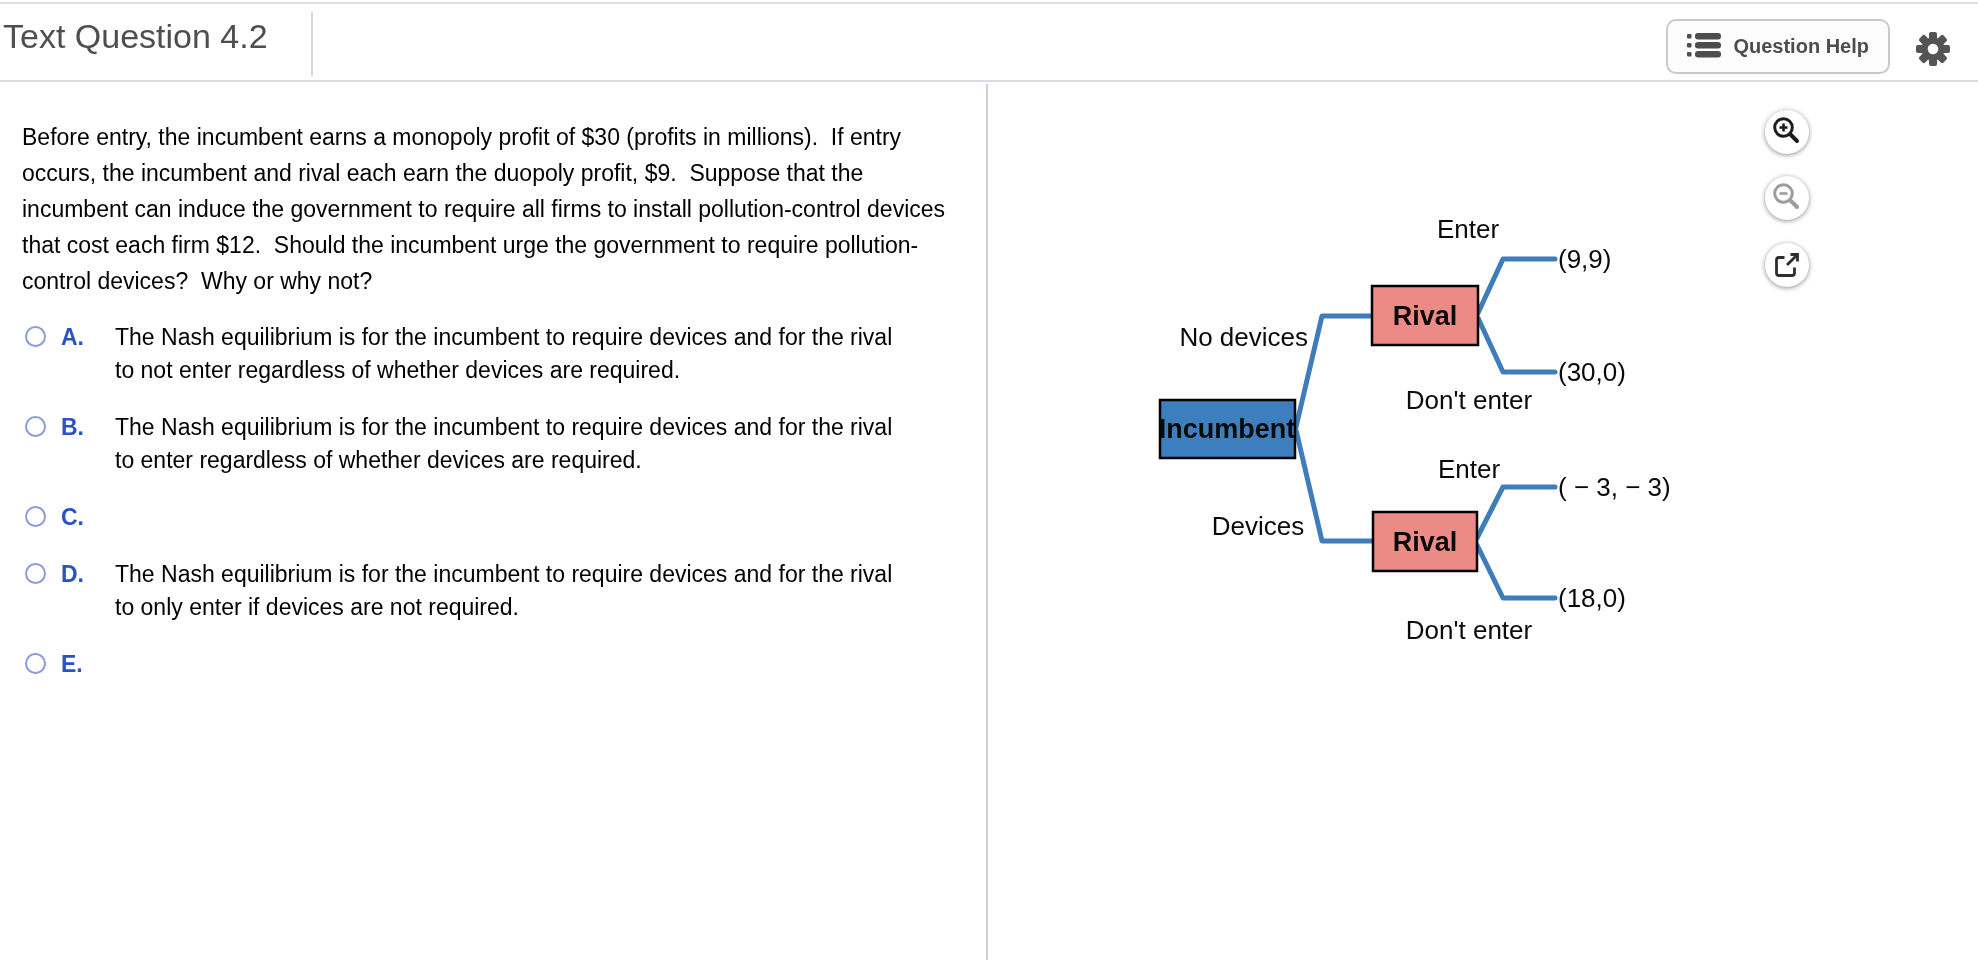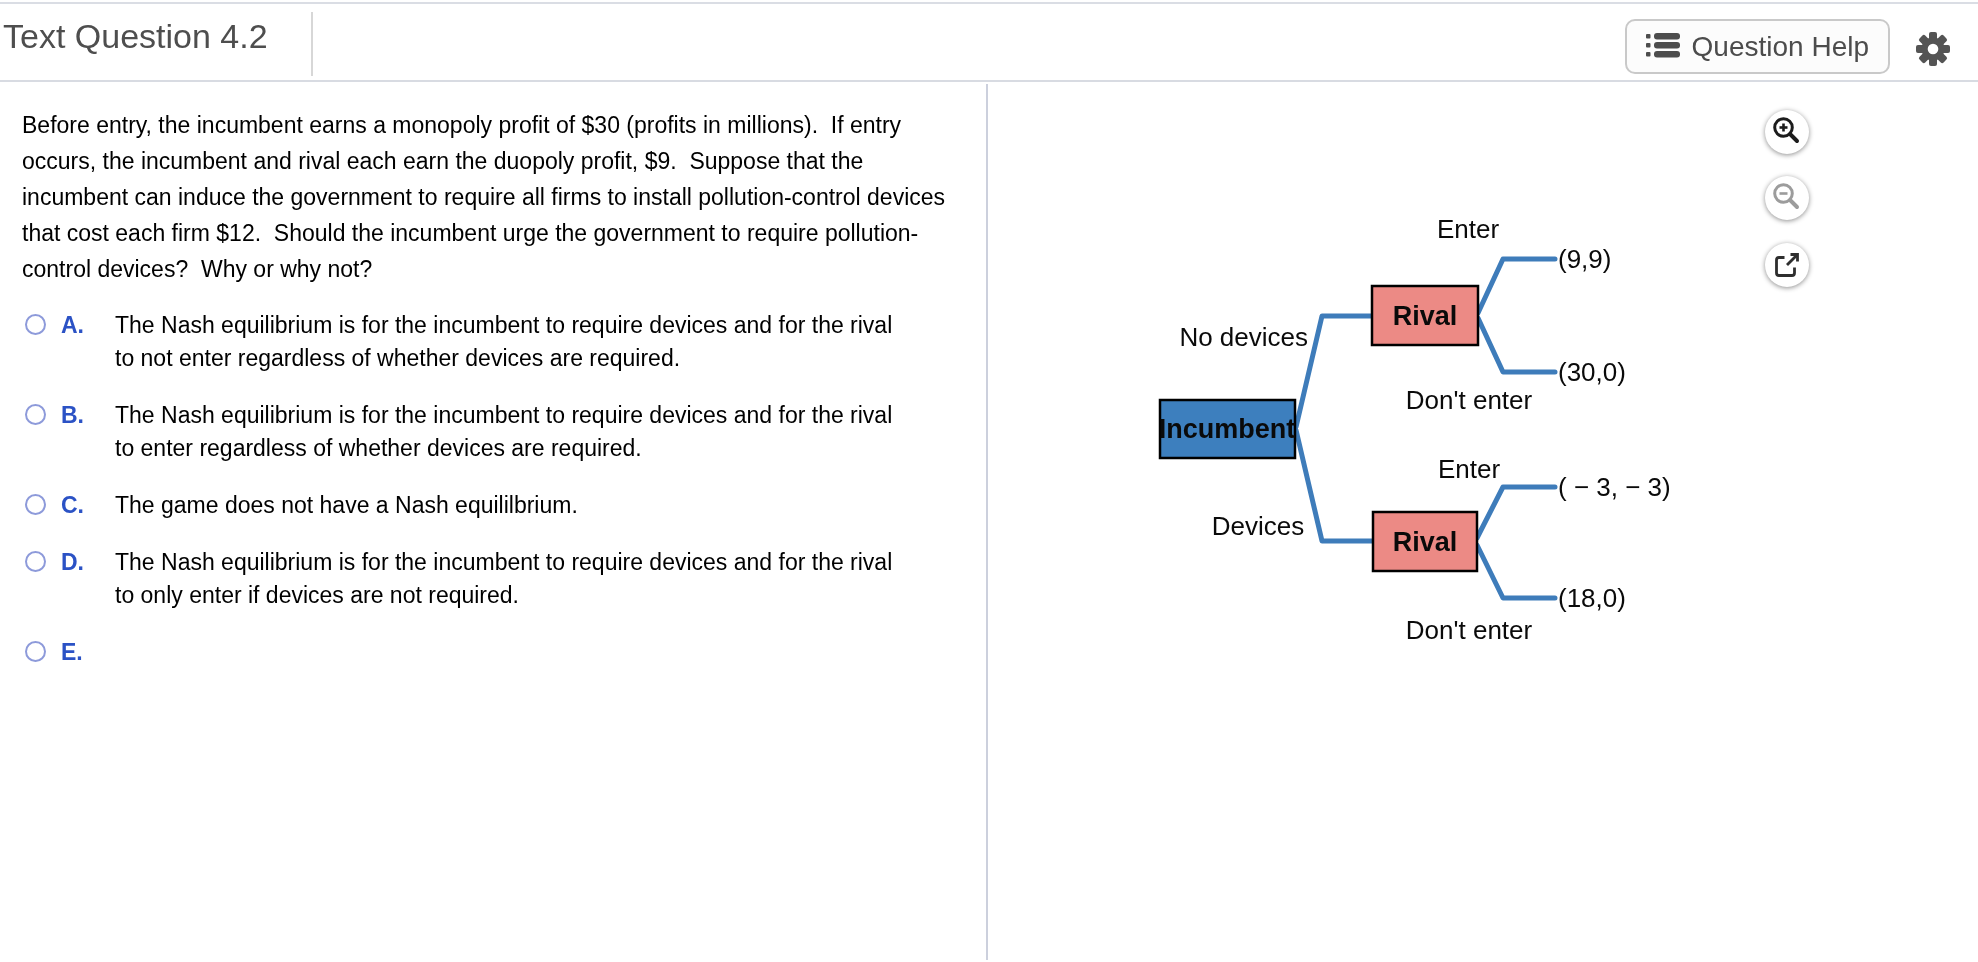--- a/index.html
+++ b/index.html
@@ -4,27 +4,27 @@
 <style>
   html,body{margin:0;padding:0;width:1978px;height:962px;background:#fff;overflow:hidden;
             font-family:"Liberation Sans",sans-serif;-webkit-font-smoothing:antialiased;}
   .topbar{position:absolute;top:2px;left:0;width:1978px;height:80px;box-sizing:border-box;
           border-top:2px solid #dadde4;border-bottom:2px solid #d8dbe2;background:#fff;}
   .page-title{position:absolute;left:3px;top:13px;font-size:34px;color:#4e4e4e;}
   .title-sep{position:absolute;left:311px;top:8px;width:2px;height:64px;background:#d7d7d7;}
   .help-btn{position:absolute;right:88px;top:15px;height:55px;box-sizing:border-box;
             border:2px solid #c9c9c9;border-radius:10px;background:#fcfcfc;
             display:flex;align-items:center;gap:12px;padding:0 19px;cursor:pointer;}
-  .help-btn span{font-size:28px;color:#4c4c4c;}
+  .help-btn span{font-size:20px;color:#4c4c4c;font-weight:bold;}
   .gear-btn{position:absolute;right:23px;top:23px;width:44px;height:44px;cursor:pointer;}
 
   .left-panel{position:absolute;left:0;top:84px;width:986px;height:878px;box-sizing:border-box;
               padding:23px 30px 0 22px;}
   .qpara{margin:0;font-size:23px;line-height:36px;color:#000;white-space:pre-wrap;max-width:932px;}
-  .qpara.p1{margin-bottom:12px;}
+  .qpara.p1{margin-bottom:12px;margin-top:12px;}
   .qpara.p2{margin-bottom:0;}
   .options{margin-top:22px;}
   .option-row{display:flex;align-items:flex-start;margin-bottom:24px;padding-left:3px;
               font-size:23px;line-height:33px;cursor:pointer;}
   .radio{width:21px;height:21px;box-sizing:border-box;border:2.5px solid #8d9ada;border-radius:50%;
          background:#fff;flex:none;margin-top:5px;}
   .opt-letter{color:#2b52c5;font-weight:bold;flex:none;width:42px;margin-left:15px;}
   .opt-text{margin-left:12px;max-width:800px;white-space:pre-wrap;color:#000;}
 
   .divider{position:absolute;left:986px;top:84px;width:2px;height:876px;background:#ccd0dd;}
@@ -83,21 +83,20 @@
       <span class="opt-text">The Nash equilibrium is for the incumbent to require devices and for the rival to not enter regardless of whether devices are required.</span>
     </div>
     <div class="option-row">
       <span class="radio"></span>
       <span class="opt-letter">B.</span>
       <span class="opt-text">The Nash equilibrium is for the incumbent to require devices and for the rival to enter regardless of whether devices are required.</span>
     </div>
     <div class="option-row">
       <span class="radio"></span>
       <span class="opt-letter">C.</span>
-      <span class="opt-text">The game does not have a Nash equililbrium.</span>
     </div>
     <div class="option-row">
       <span class="radio"></span>
       <span class="opt-letter">D.</span>
       <span class="opt-text">The Nash equilibrium is for the incumbent to require devices and for the rival to only enter if devices are not required.</span>
     </div>
     <div class="option-row">
       <span class="radio"></span>
       <span class="opt-letter">E.</span>
     </div>

